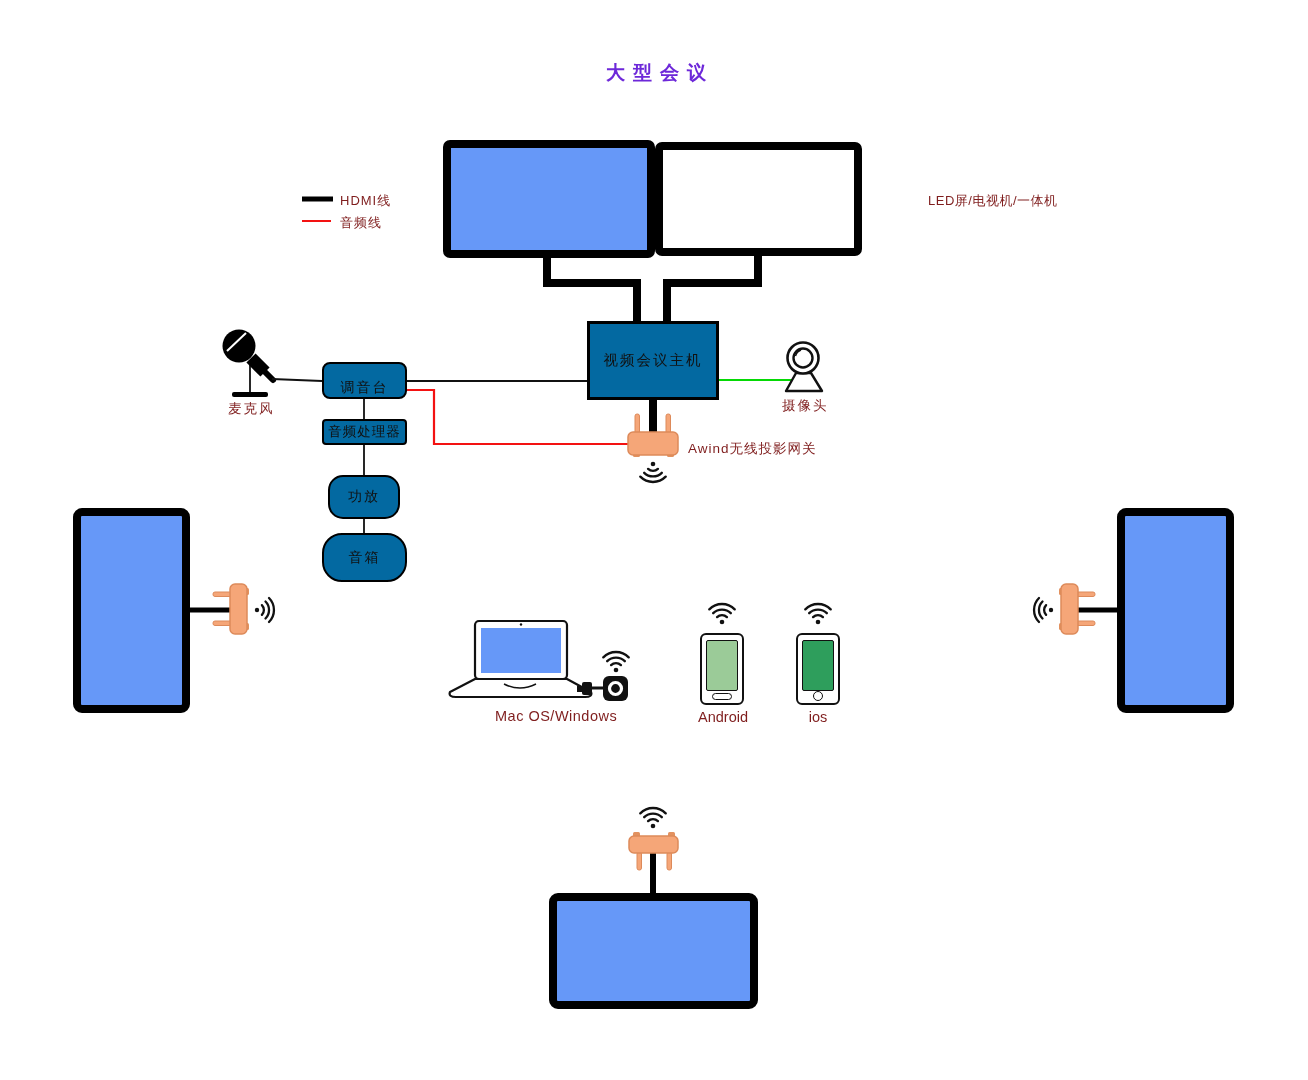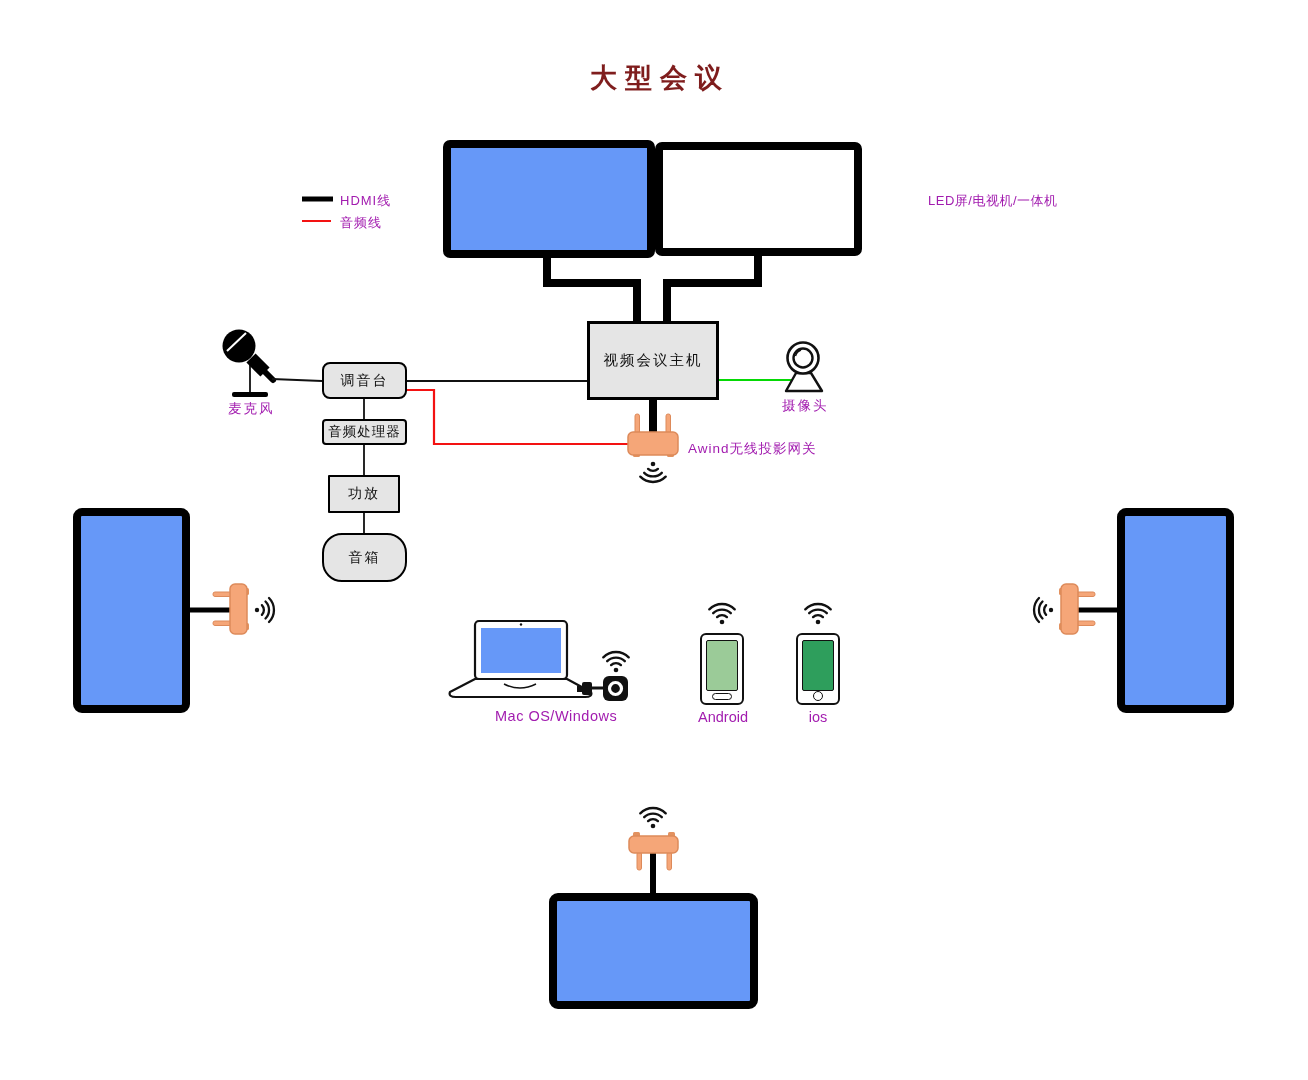--- a/index.html
+++ b/index.html
@@ -1,27 +1,27 @@
 <!DOCTYPE html>
 <html><head>
 <meta charset="utf-8">
 <style>
   html,body{margin:0;padding:0;background:#fff;}
   .canvas{
     position:relative;width:1308px;height:1080px;background:#fff;overflow:hidden;
     font-family:"Liberation Sans","DejaVu Sans",sans-serif;color:#111;
   }
   svg.layer{position:absolute;left:0;top:0;z-index:1;}
-  .lbl{position:absolute;z-index:3;white-space:nowrap;color:#a21caf;}
+  .lbl{position:absolute;z-index:3;white-space:nowrap;color:#7f1d1d;}
   .title{
     position:absolute;left:545px;top:60px;width:230px;text-align:center;z-index:3;
-    font-size:27px;font-weight:bold;letter-spacing:8px;color:#7f1d1d;
+    font-size:19px;font-weight:bold;letter-spacing:8px;color:#6d28d9;
   }
   .node{
-    position:absolute;z-index:2;box-sizing:border-box;background:#e5e5e5;border:2.5px solid #000;
+    position:absolute;z-index:2;box-sizing:border-box;background:#0369a1;border:2.5px solid #000;
     display:flex;align-items:center;justify-content:center;font-size:14px;letter-spacing:2px;
   }
   .monitor{
     position:absolute;z-index:2;box-sizing:border-box;border:8px solid #000;border-radius:7px;
   }
   .screen-blue{background:#6698F8;}
   .screen-white{background:#fff;}
   .phone{
     position:absolute;z-index:2;box-sizing:border-box;border:2.5px solid #111;border-radius:6px;background:#fff;
   }
@@ -203,27 +203,27 @@
   <div class="lbl" style="left:340px;top:214px;font-size:13px;letter-spacing:1px;">音频线</div>
 
   <div class="monitor screen-blue" style="left:443px;top:140px;width:212px;height:118px;"></div>
   <div class="monitor screen-white" style="left:655px;top:142px;width:207px;height:114px;z-index:1;"></div>
   <div class="lbl" style="left:928px;top:192px;font-size:13px;letter-spacing:0.5px;">LED屏/电视机/一体机</div>
 
   <div class="node" style="left:587px;top:321px;width:132px;height:79px;border-width:3px;font-size:14.5px;">
     <span>视频会议主机</span>
   </div>
 
-  <div class="node" style="left:322px;top:362px;width:85px;height:37px;border-radius:8px;">
+  <div class="node" style="left:322px;top:362px;width:85px;height:37px;border-radius:8px;align-items:flex-end;">
     <span>调音台</span>
   </div>
   <div class="node" style="left:322px;top:419px;width:85px;height:26px;border-radius:4px;font-size:13.5px;letter-spacing:1px;">
     <span>音频处理器</span>
   </div>
-  <div class="node" style="left:328px;top:475px;width:72px;height:38px;border-radius:1px;">
+  <div class="node" style="left:328px;top:475px;width:72px;height:44px;border-radius:15px;">
     <span>功放</span>
   </div>
   <div class="node" style="left:322px;top:533px;width:85px;height:49px;border-radius:20px;">
     <span>音箱</span>
   </div>
 
   <div class="lbl" style="left:228px;top:400px;font-size:13.5px;letter-spacing:2px;">麦克风</div>
   <div class="lbl" style="left:782px;top:397px;font-size:13.5px;letter-spacing:2px;">摄像头</div>
   <div class="lbl" style="left:688px;top:440px;font-size:13.5px;letter-spacing:1px;">Awind无线投影网关</div>
 

